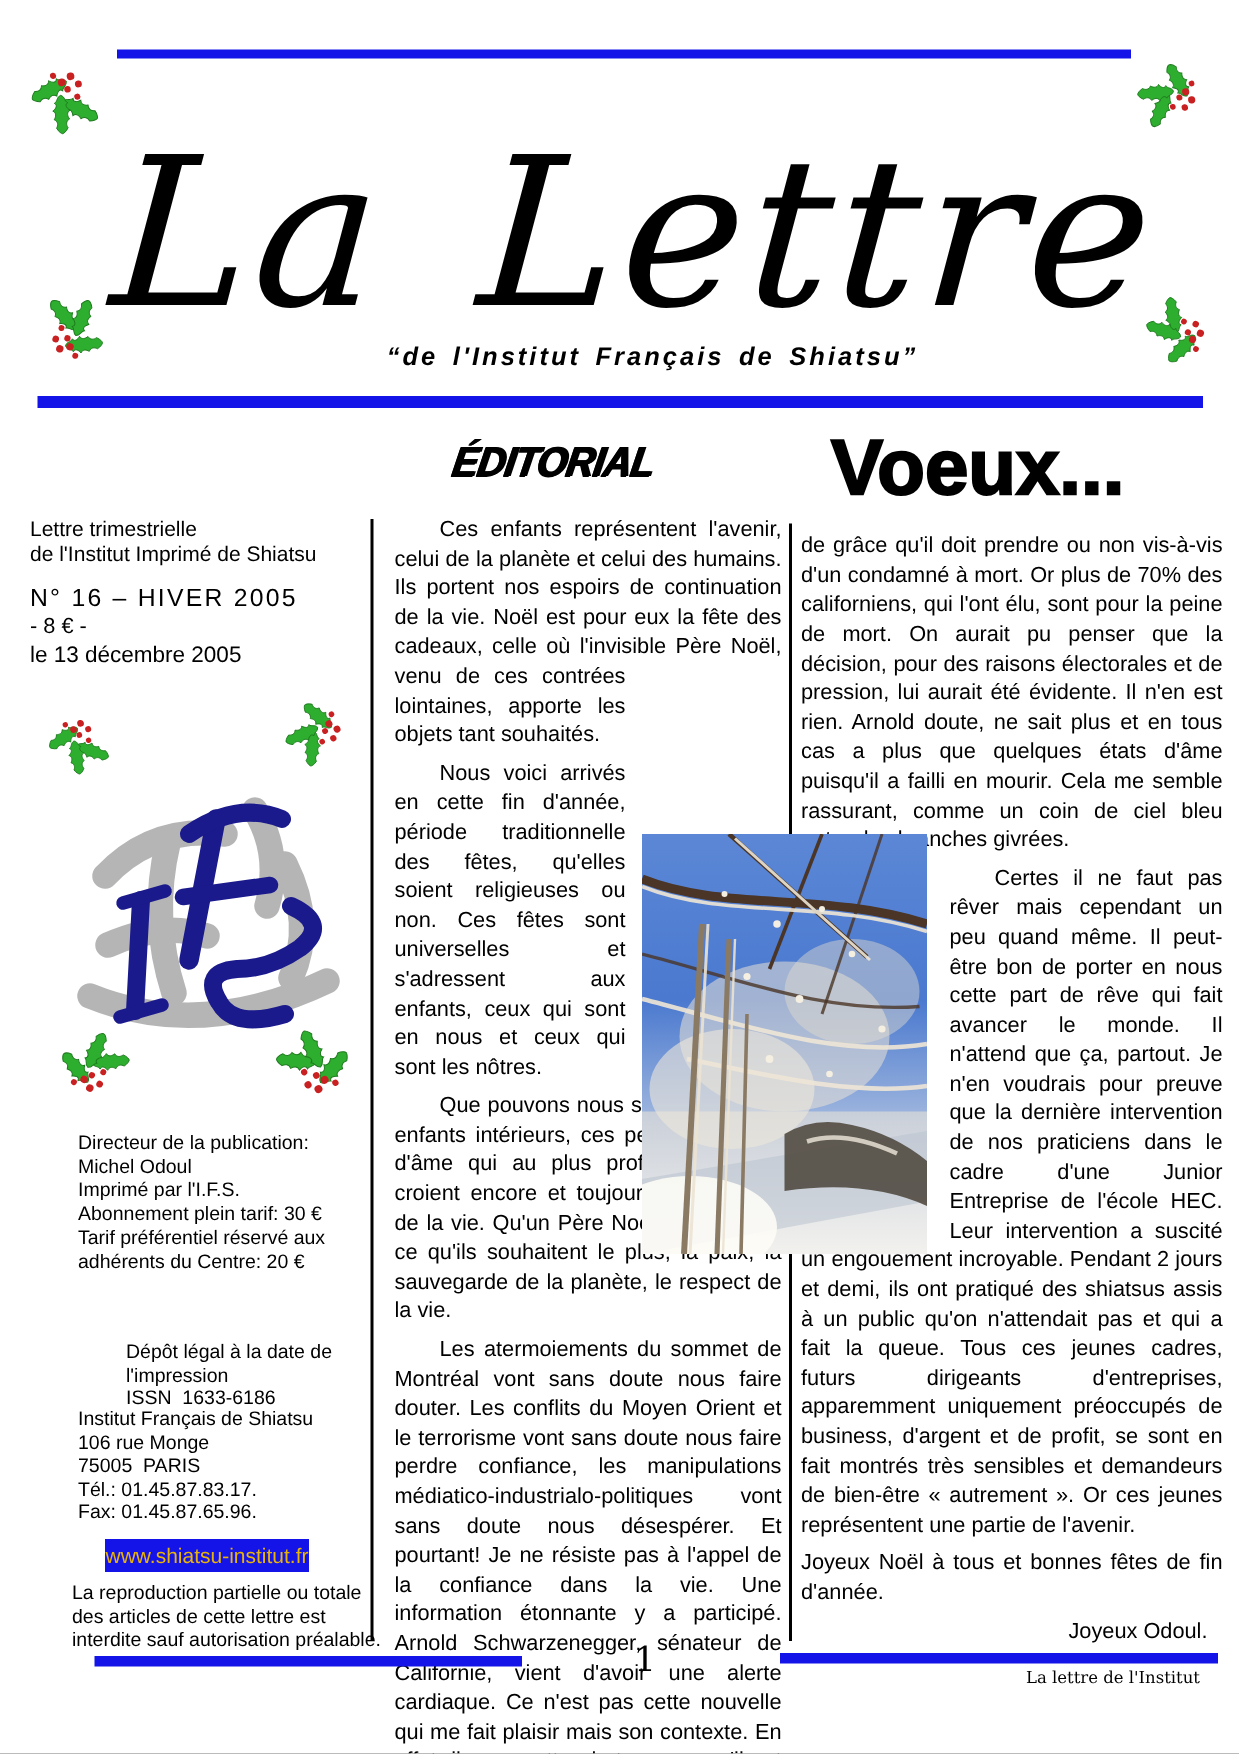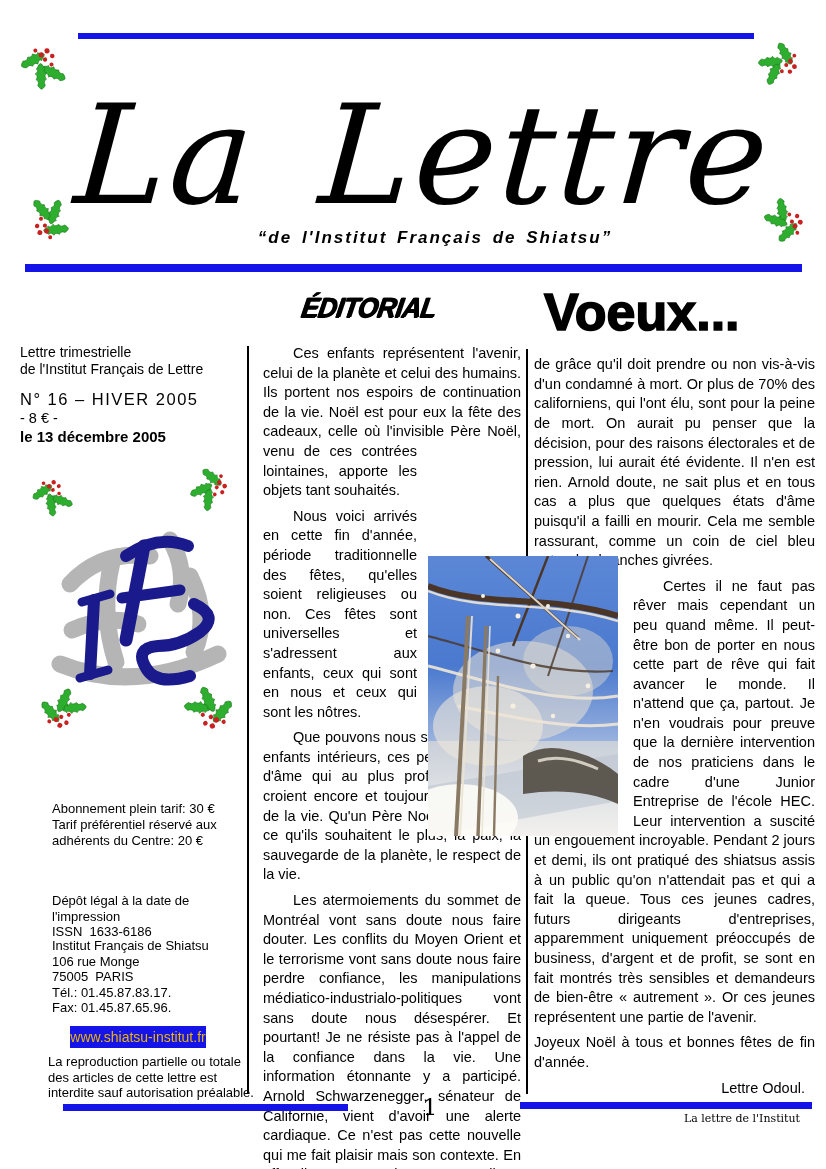--- a/index.html
+++ b/index.html
@@ -30,26 +30,26 @@
   }
   .holly{position:absolute;}
   
   .divider{position:absolute;width:2px;background:#000;}
   .divider-left{left:247px;top:346px;height:748px;}
   .divider-right{left:526px;top:349px;height:745px;}
   
   .issue-block{position:absolute;left:20px;top:344px;width:222px;text-align:left;font-size:14px;line-height:17px;}
   .issue-number{margin-top:13px;font-size:16.5px;letter-spacing:1.5px;}
   .issue-price{margin-top:2px;font-size:14.5px;}
-  .issue-date{margin-top:1px;font-size:15px;font-weight:bold;}
+  .issue-date{margin-top:1px;font-size:15px;}
   .ifs-logo{position:absolute;left:42px;top:512px;width:190px;height:180px;}
   .side-block{position:absolute;left:52px;width:196px;font-size:13px;line-height:15.6px;}
   .pub-block{top:754px;}
   .abo-block{top:801px;width:202px;line-height:16.2px;}
-  .depot-block{top:893px;}
+  .depot-block{top:893px;margin-left:32px;}
   .inst-block{top:938px;}
   .sarl-block{top:1002px;font-size:12.5px;line-height:15px;width:202px;}
   .web-box{
     position:absolute;left:70px;top:1026px;width:136px;height:22px;background:var(--blue);
     color:#eab308;text-align:center;font-size:14px;line-height:22px;text-decoration:none;display:block;
   }
   .repro-block{position:absolute;left:48px;top:1054px;width:208px;font-size:13px;line-height:15.6px;}
   
   .editorial-col{position:absolute;left:263px;top:292px;width:258px;}
   .editorial-title{
@@ -60,21 +60,21 @@
   }
   .body-text{text-align:justify;font-size:14.5px;line-height:19.6px;}
   .body-text p{margin-top:6px;text-indent:30px;}
   .editorial-col .body-text{margin-top:20px;}
   .no-indent{text-indent:0 !important;}
   .spacer-mid{float:right;width:97px;height:284px;margin-left:7px;}
   .spacer-right{float:left;width:92px;height:248px;margin-right:7px;}
   
   .voeux-col{position:absolute;left:534px;top:284px;width:281px;}
   .voeux-title{
-    margin-left:10px;font-size:52px;line-height:1.1;font-weight:bold;letter-spacing:0;
+    margin-left:20px;font-size:52px;line-height:1.1;font-weight:bold;letter-spacing:0;
     -webkit-text-stroke:1.6px #000;
   }
   .voeux-col .body-text{margin-top:14px;}
   .signature{text-align:right;padding-right:10px;margin-top:2px;}
   
   .winter-photo{position:absolute;left:428px;top:556px;width:190px;height:280px;z-index:5;}
   
   .footer-bar{position:absolute;height:7px;background:var(--blue);}
   .footer-bar-left{left:63px;top:1104px;width:285px;}
   .footer-bar-right{left:520px;top:1102px;width:292px;}
@@ -127,21 +127,21 @@
 
   <div class="masthead-title">La Lettre</div>
   <div class="masthead-subtitle">“de l'Institut Français de Shiatsu”</div>
   <div class="main-rule"></div>
 
   <div class="divider divider-left"></div>
   <div class="divider divider-right"></div>
 
   <div class="issue-block">
     <div>Lettre trimestrielle</div>
-    <div>de l'Institut Français de Lettre</div>
+    <div>de l'Institut Imprimé de Shiatsu</div>
     <div class="issue-number">N° 16 – HIVER 2005</div>
     <div class="issue-price">- 8 € -</div>
     <div class="issue-date">le 13 décembre 2005</div>
   </div>
 
   <svg class="holly" style="left:26px;top:464px;width:56px;height:56px;transform:rotate(-15deg)">
       <use href="#holly-sprig"></use>
     </svg>
   <svg class="holly" style="left:186px;top:460px;width:58px;height:58px;transform:rotate(60deg)">
       <use href="#holly-sprig"></use>
@@ -166,20 +166,25 @@
       <path d="M52 88 L48 162" stroke-width="12"></path>
       <path d="M40 90 L68 82" stroke-width="9"></path>
       <path d="M38 166 L66 158" stroke-width="9"></path>
       <path d="M102 34 L84 128" stroke-width="13"></path>
       <path d="M84 44 Q116 22 146 34" stroke-width="12"></path>
       <path d="M80 86 L138 78" stroke-width="11"></path>
       <path d="M152 92 Q178 104 158 120 Q138 134 116 134 Q92 136 104 156 Q114 174 148 164" stroke-width="12"></path>
     </g>
   </svg>
 
+  <div class="side-block pub-block">
+    <div>Directeur de la publication:</div>
+    <div>Michel Odoul</div>
+    <div>Imprimé par l'I.F.S.</div>
+  </div>
 
   <div class="side-block abo-block">
     <div>Abonnement plein tarif: 30 €</div>
     <div>Tarif préférentiel réservé aux adhérents du Centre: 20 €</div>
   </div>
 
   <div class="side-block depot-block">
     <div>Dépôt légal à la date de l'impression</div>
     <div>ISSN&nbsp; 1633-6186</div>
   </div>
@@ -206,21 +211,21 @@
       <p>Les atermoiements du sommet de Montréal vont sans doute nous faire douter. Les conflits du Moyen Orient et le terrorisme vont sans doute nous faire perdre confiance, les manipulations médiatico-industrialo-politiques vont sans doute nous désespérer. Et pourtant! Je ne résiste pas à l'appel de la confiance dans la vie. Une information étonnante y a participé. Arnold Schwarzenegger, sénateur de Californie, vient d'avoir une alerte cardiaque. Ce n'est pas cette nouvelle qui me fait plaisir mais son contexte. En effet, il a eu cette alerte parce qu'il est extrêmement stressé. Et la cause de son stress, c'est la décision</p>
     </div>
   </div>
 
   <div class="voeux-col">
     <div class="voeux-title">Voeux...</div>
     <div class="body-text">
       <p class="no-indent">de grâce qu'il doit prendre ou non vis-à-vis d'un condamné à mort. Or plus de 70% des californiens, qui l'ont élu, sont pour la peine de mort. On aurait pu penser que la décision, pour des raisons électorales et de pression, lui aurait été évidente. Il n'en est rien. Arnold doute, ne sait plus et en tous cas a plus que quelques états d'âme puisqu'il a failli en mourir. Cela me semble rassurant, comme un coin de ciel bleu entre des branches givrées.</p>
       <p><span class="spacer-right"></span><span>Certes il ne faut pas rêver mais cependant un peu quand même. Il peut-être bon de porter en nous cette part de rêve qui fait avancer le monde. Il n'attend que ça, partout. Je n'en voudrais pour preuve que la dernière intervention de nos praticiens dans le cadre d'une Junior Entreprise de l'école HEC. Leur intervention a suscité un engouement incroyable. Pendant 2 jours et demi, ils ont pratiqué des shiatsus assis à un public qu'on n'attendait pas et qui a fait la queue. Tous ces jeunes cadres, futurs dirigeants d'entreprises, apparemment uniquement préoccupés de business, d'argent et de profit, se sont en fait montrés très sensibles et demandeurs de bien-être « autrement ». Or ces jeunes représentent une partie de l'avenir.</span></p>
       <p class="no-indent">Joyeux Noël à tous et bonnes fêtes de fin d'année.</p>
-      <p class="no-indent signature">Lettre Odoul.</p>
+      <p class="no-indent signature">Joyeux Odoul.</p>
     </div>
   </div>
 
   <svg class="winter-photo" viewBox="0 0 190 280" preserveAspectRatio="none">
     <defs>
       <linearGradient id="sky" x1="0" y1="0" x2="0" y2="1">
         <stop offset="0" stop-color="#5c87d6"></stop>
         <stop offset="0.55" stop-color="#4a79cf"></stop>
         <stop offset="1" stop-color="#a9bde0"></stop>
       </linearGradient>

